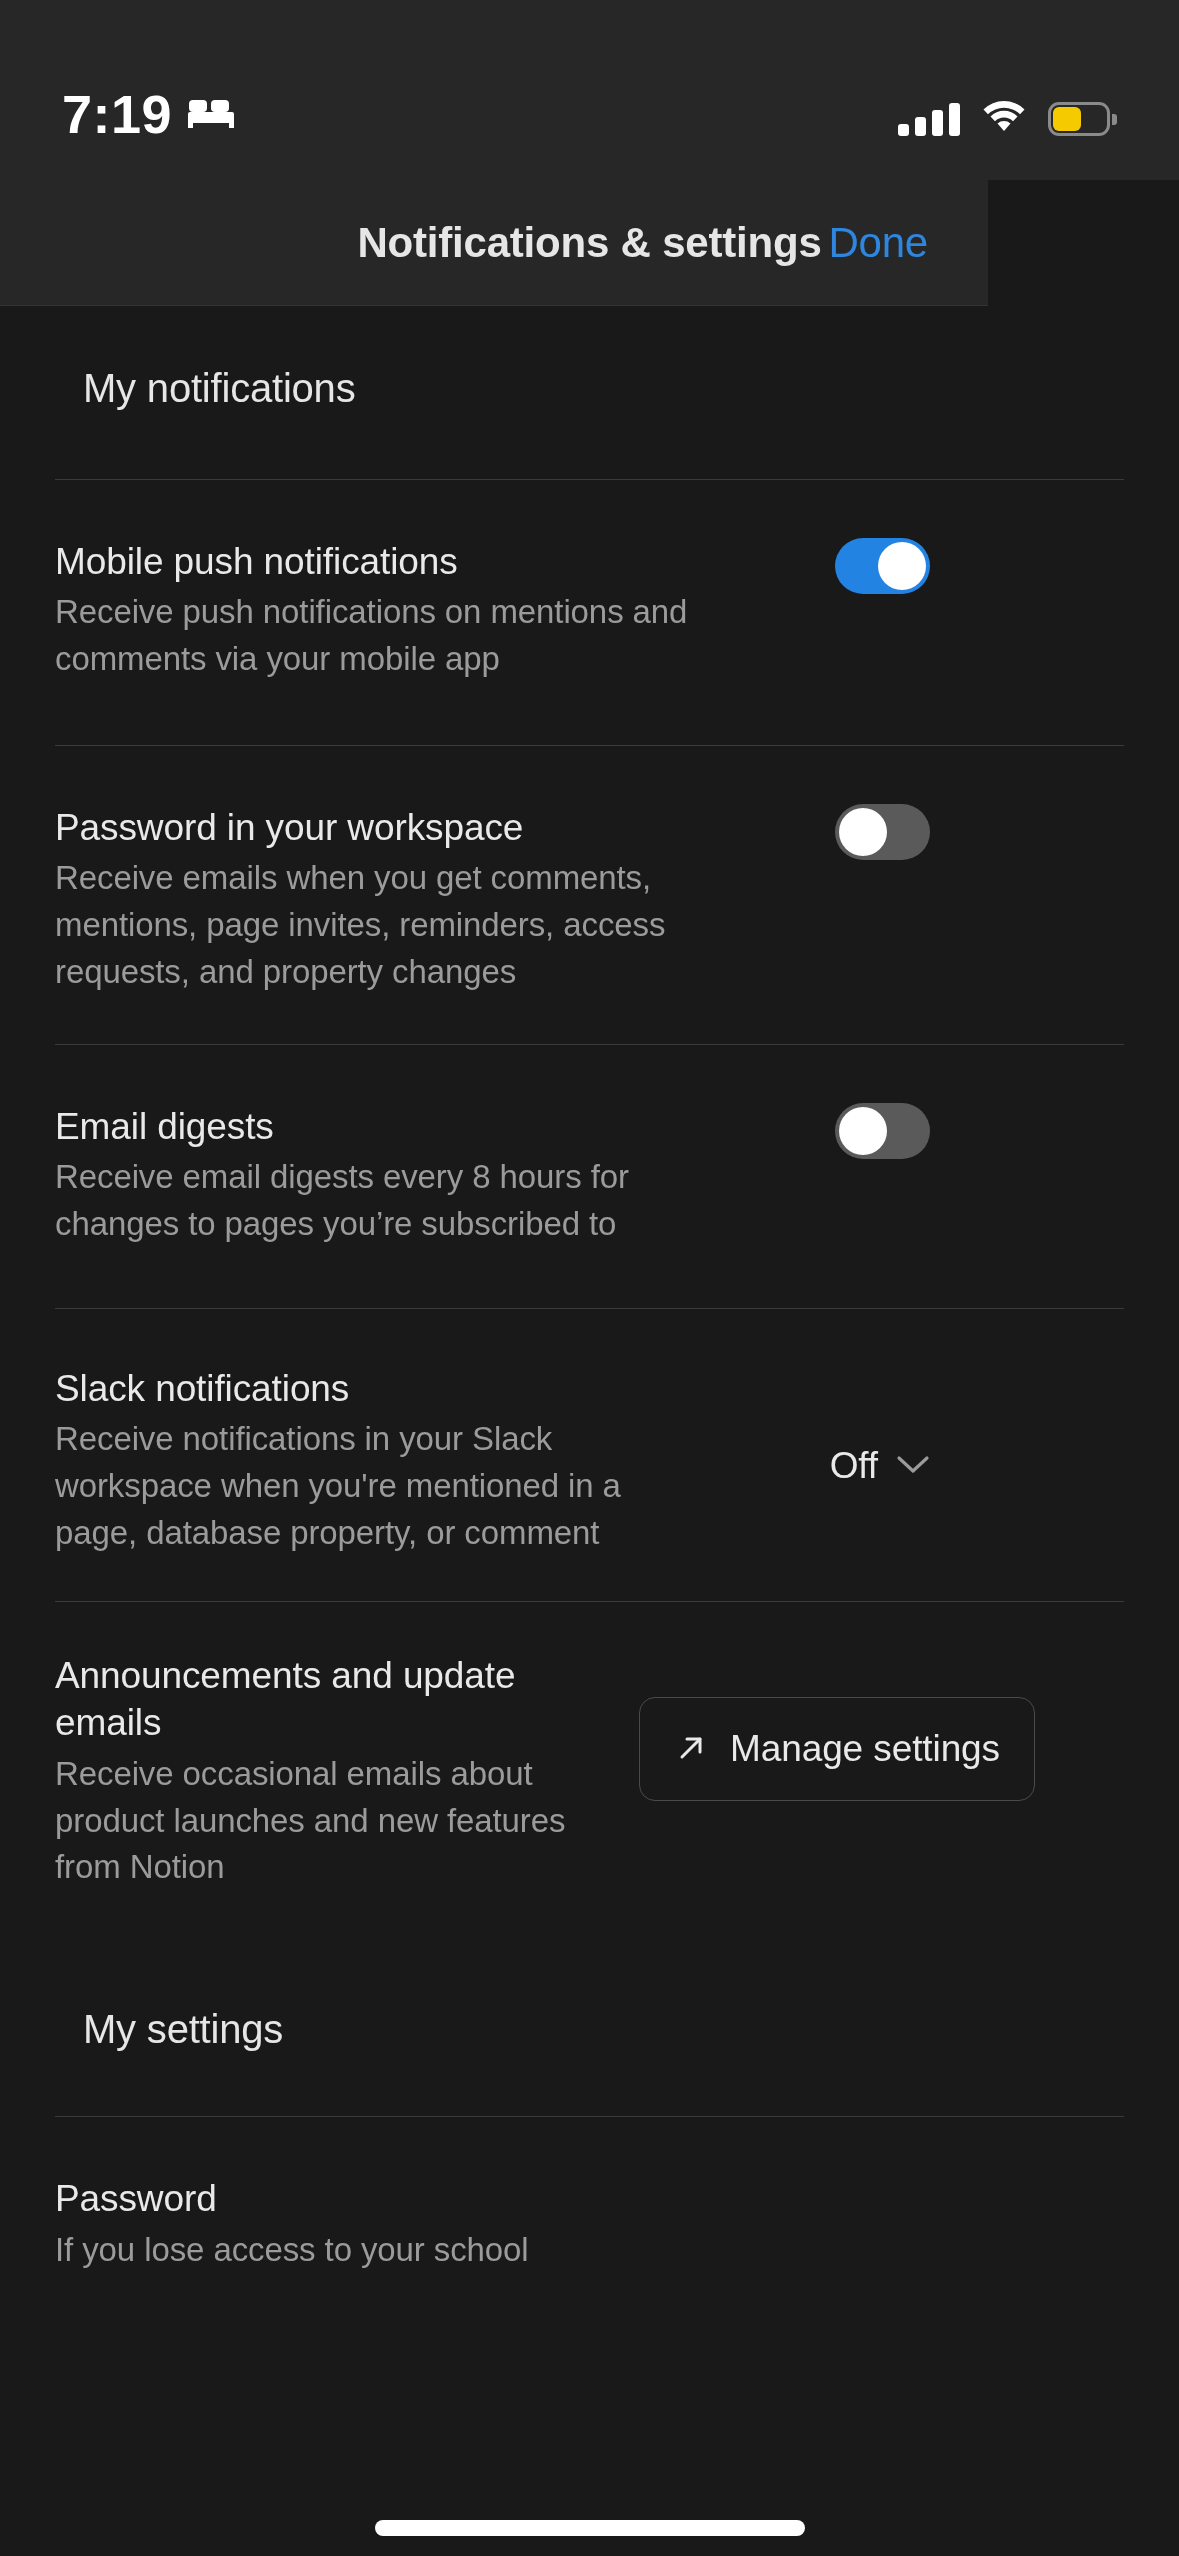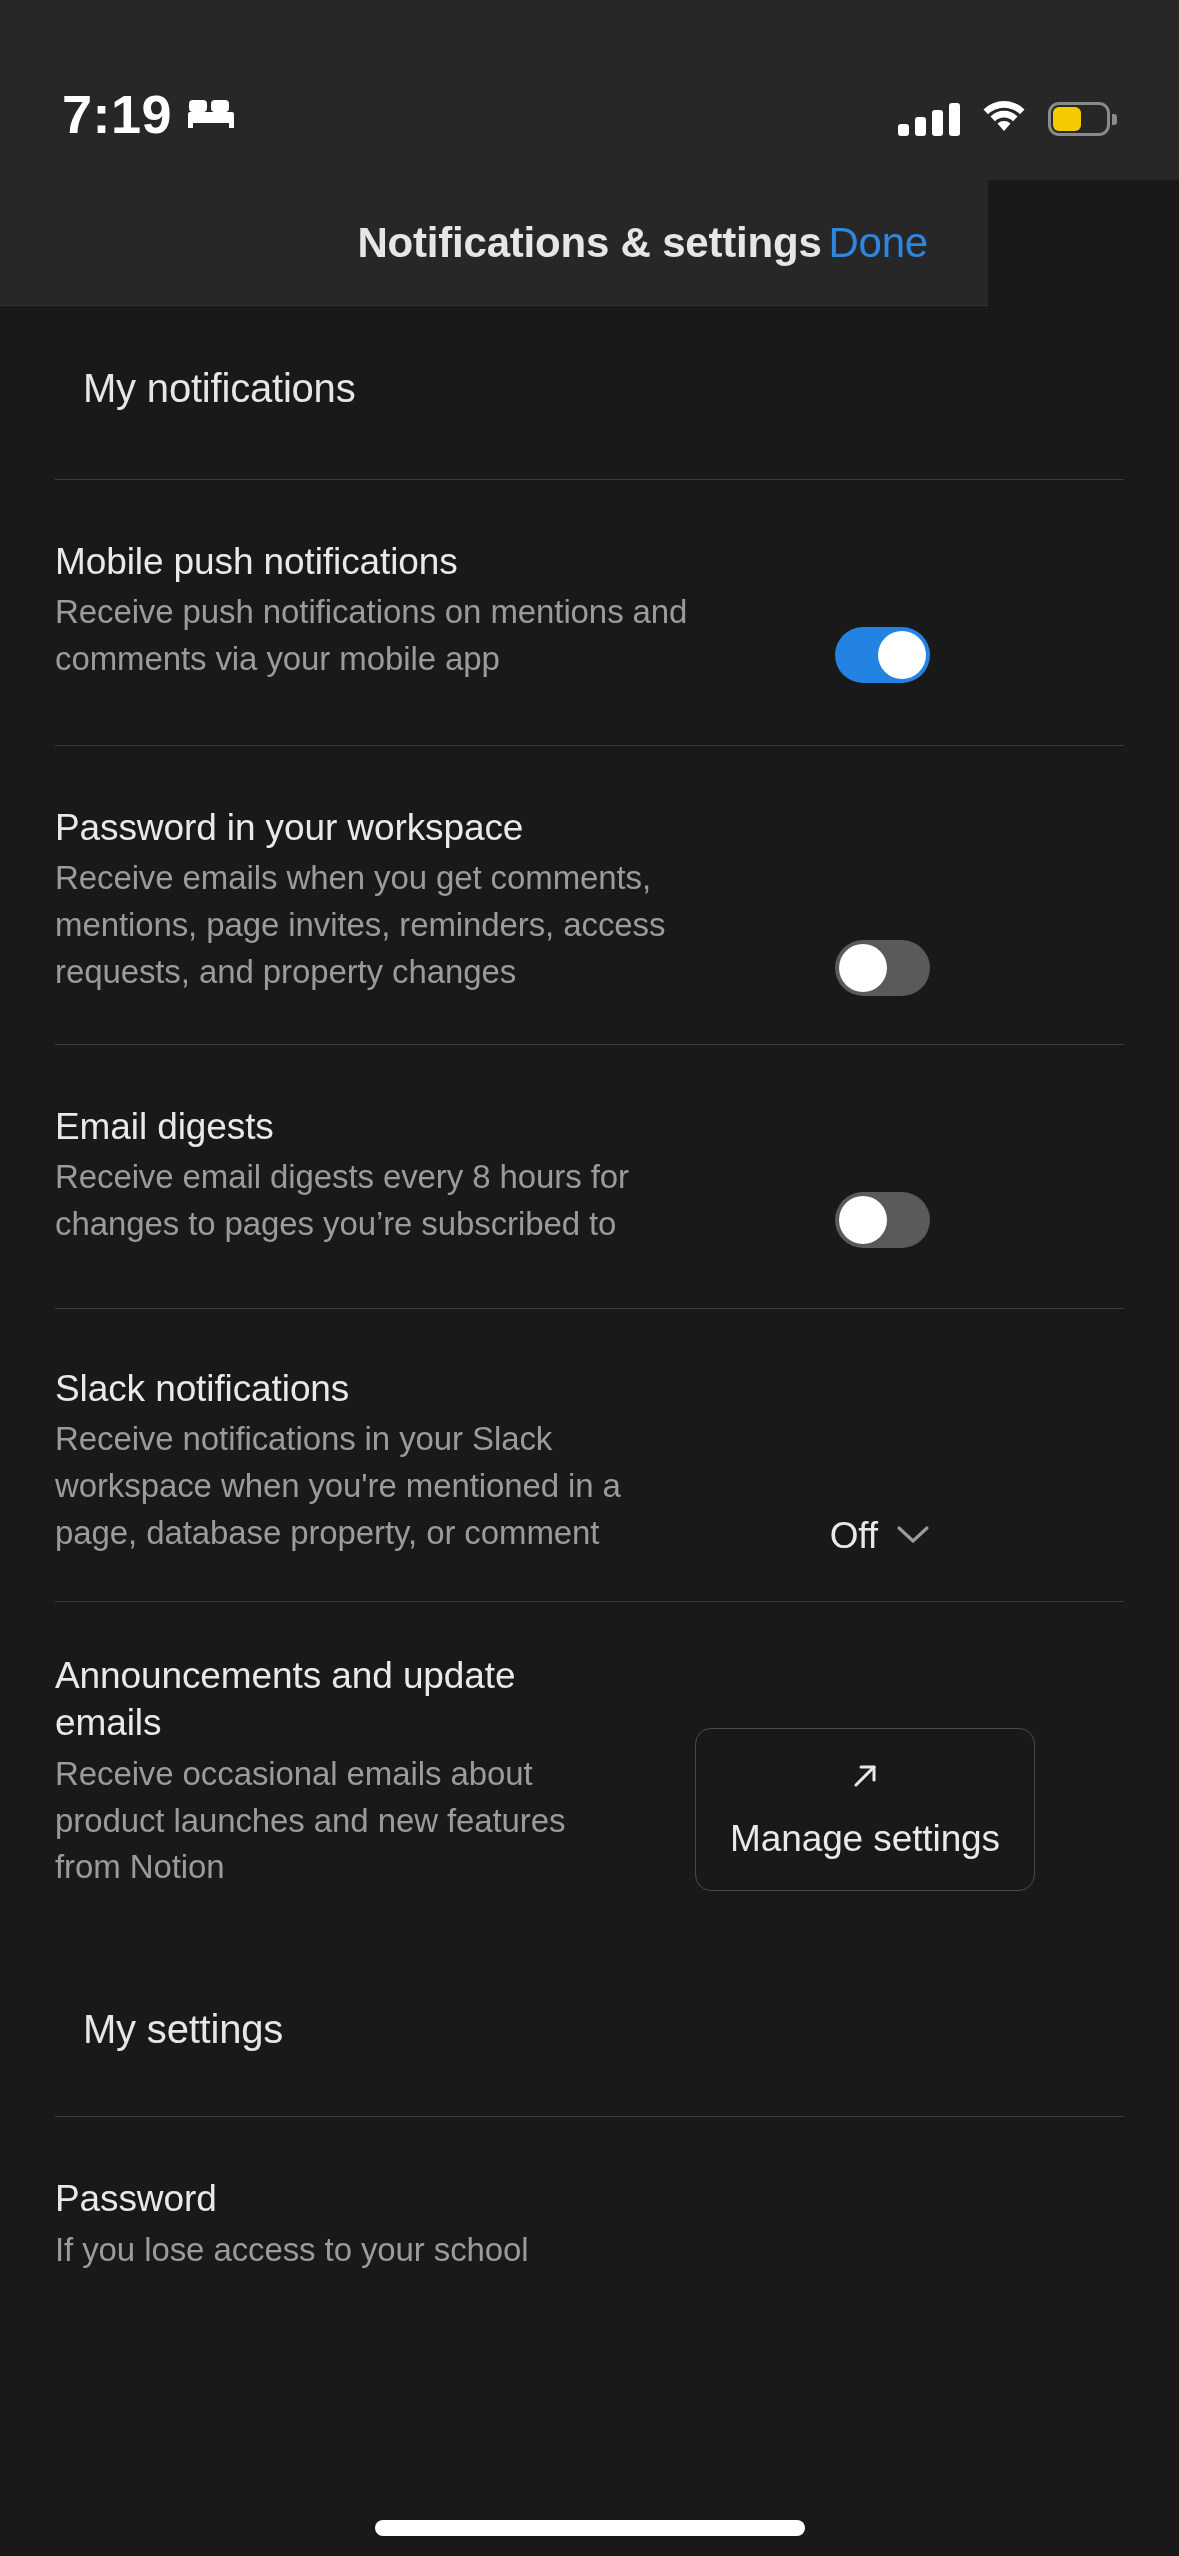--- a/index.html
+++ b/index.html
@@ -65,21 +65,21 @@
   
   .content { position:absolute; top:306px; left:0; width:1179px; height:2250px; background:#191919; }
 
   .section-head {
     color:#E6E6E6; font-size:40px; font-weight:500; letter-spacing:-0.2px;
     padding:0 55px;
     margin-left:28px;
   }
   .divider { height:1px; background:#3A3A3A; margin:0 55px; }
 
-  .row { display:flex; align-items:flex-end; padding:0 55px; }
+  .row { display:flex; align-items:flex-start; padding:0 55px; }
   .row-text { flex:1; max-width:635px; }
   .row-title {
     color:#E9E9E9; font-size:37px; font-weight:400; letter-spacing:-0.1px;
     line-height:1.28;
   }
   .row-desc {
     color:#9B9B9B; font-size:33px; font-weight:400; line-height:1.42;
     margin-top:4px; letter-spacing:-0.1px;
   }
   .row-ctrl { width:240px; display:flex; align-items:center; justify-content:flex-end; }
@@ -102,21 +102,21 @@
     background:none; border:none; font-family:"Liberation Sans", sans-serif;
   }
   .select-val { color:#E9E9E9; font-size:37px; letter-spacing:-0.1px; }
   .chev { display:block; }
 
   
   .manage-btn {
     display:flex; align-items:center; gap:22px;
     border:1px solid #4A4A4A; border-radius:16px;
     background:transparent; padding:30px 34px; cursor:pointer;
-    font-family:"Liberation Sans", sans-serif; white-space:nowrap;flex-direction:column;
+    font-family:"Liberation Sans", sans-serif; white-space:nowrap;
   }
   .manage-label { color:#E9E9E9; font-size:37px; letter-spacing:-0.1px; }
 
   
   .home-indicator {
     position:absolute; left:50%; transform:translateX(-50%);
     bottom:20px; width:430px; height:16px; border-radius:8px; background:#FFFFFF;
   }
 </style>
 </head>

